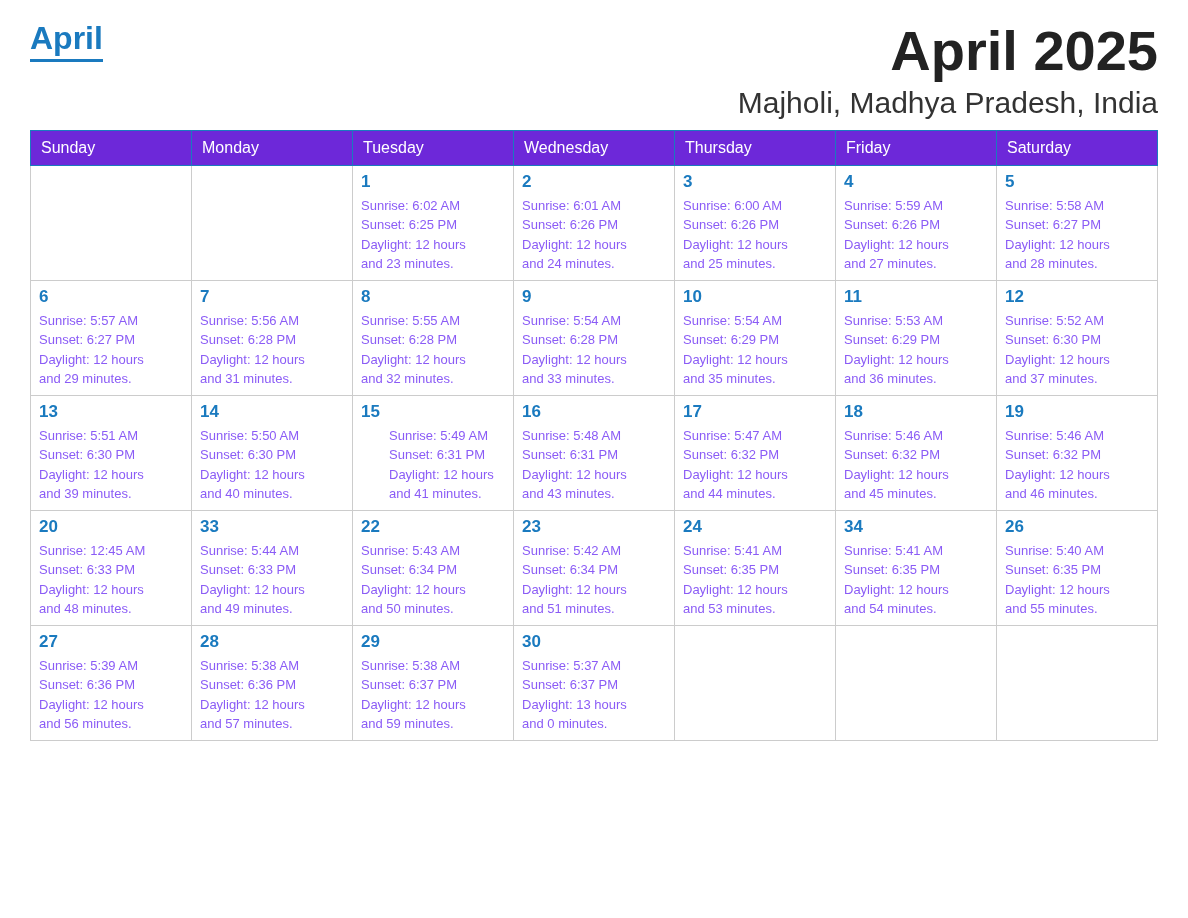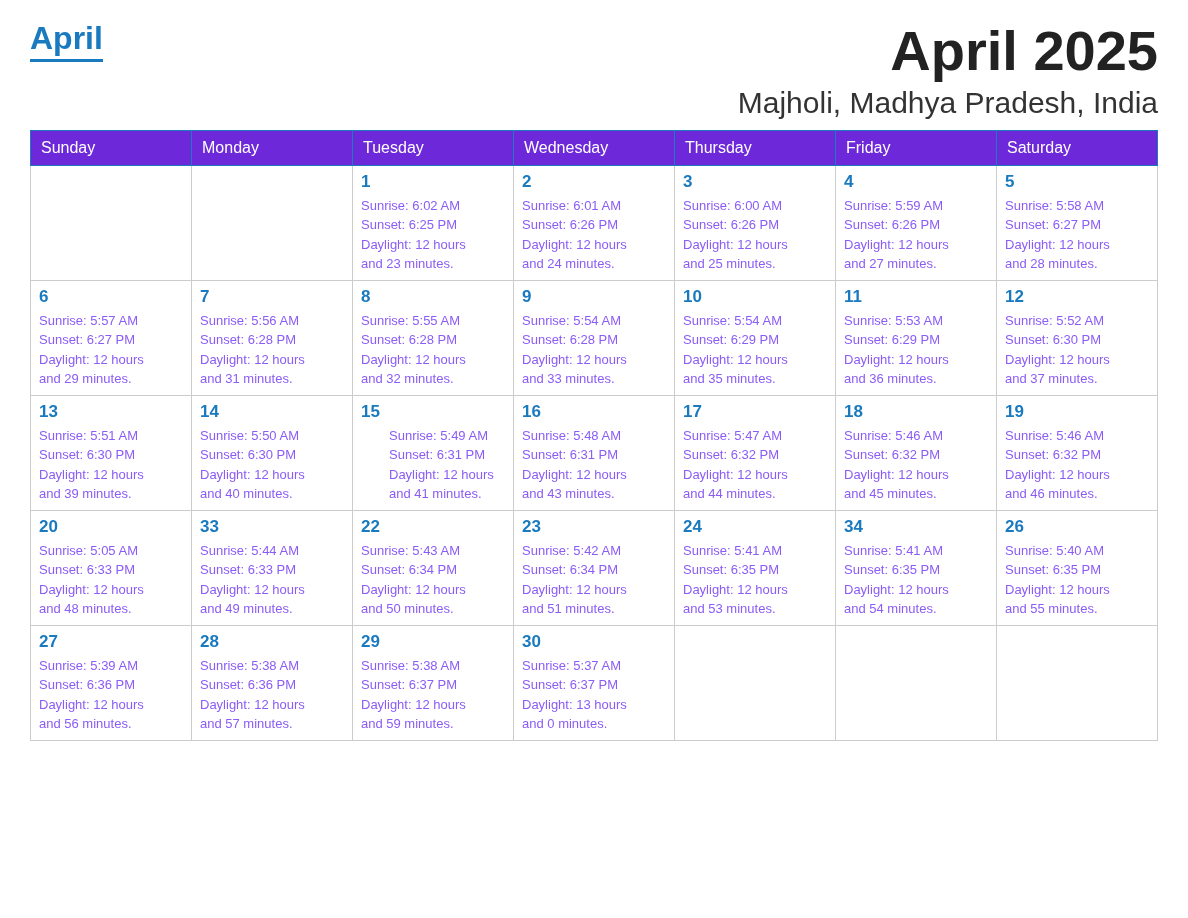--- a/index.html
+++ b/index.html
@@ -227,21 +227,21 @@
           <div class="day-number">19</div>
           <div class="day-info" style="white-space: pre-line;">Sunrise: 5:46 AM
 Sunset: 6:32 PM
 Daylight: 12 hours
 and 46 minutes.</div>
         </td>
       </tr>
       <tr>
         <td>
           <div class="day-number">20</div>
-          <div class="day-info" style="white-space: pre-line;">Sunrise: 5:05 AM
+          <div class="day-info" style="white-space: pre-line;">Sunrise: 12:45 AM
 Sunset: 6:33 PM
 Daylight: 12 hours
 and 48 minutes.</div>
         </td>
         <td>
           <div class="day-number">33</div>
           <div class="day-info" style="white-space: pre-line;">Sunrise: 5:44 AM
 Sunset: 6:33 PM
 Daylight: 12 hours
 and 49 minutes.</div>

